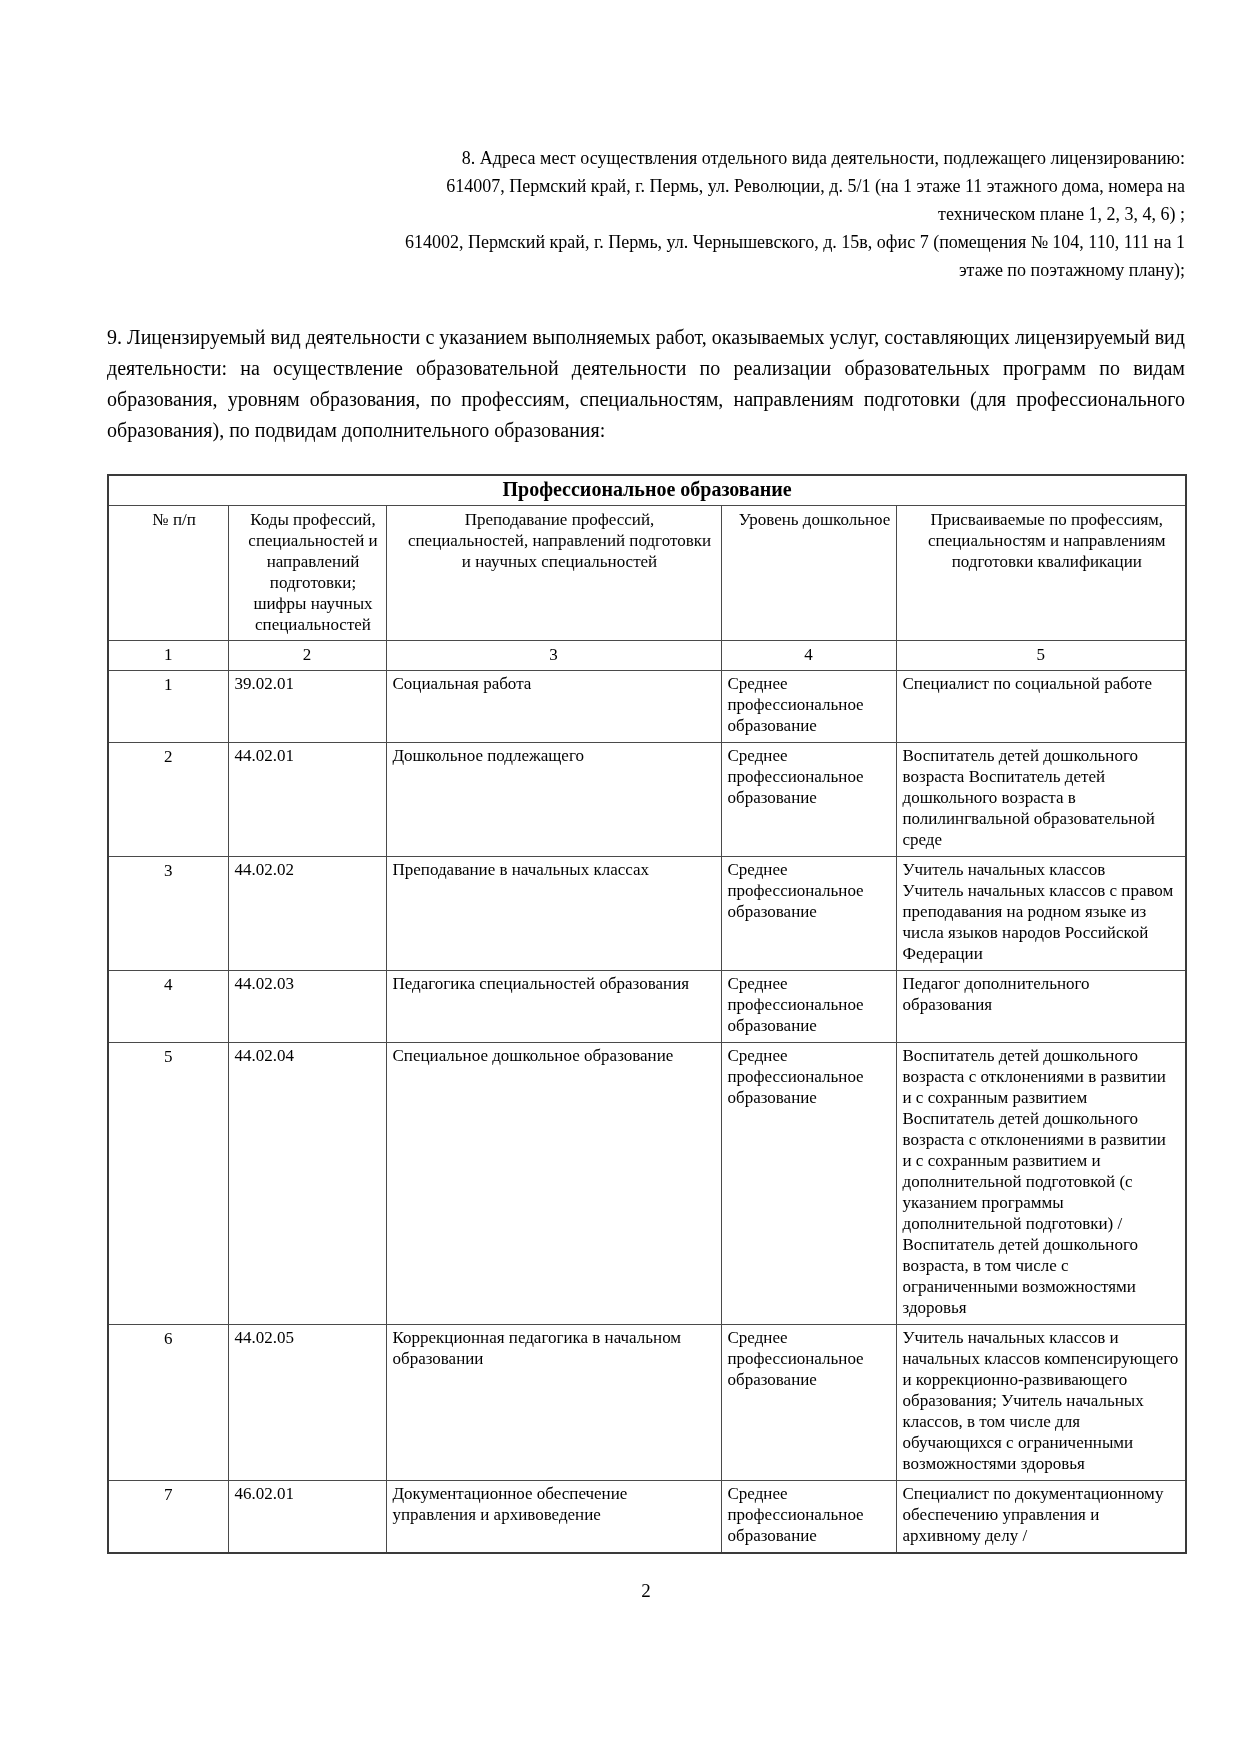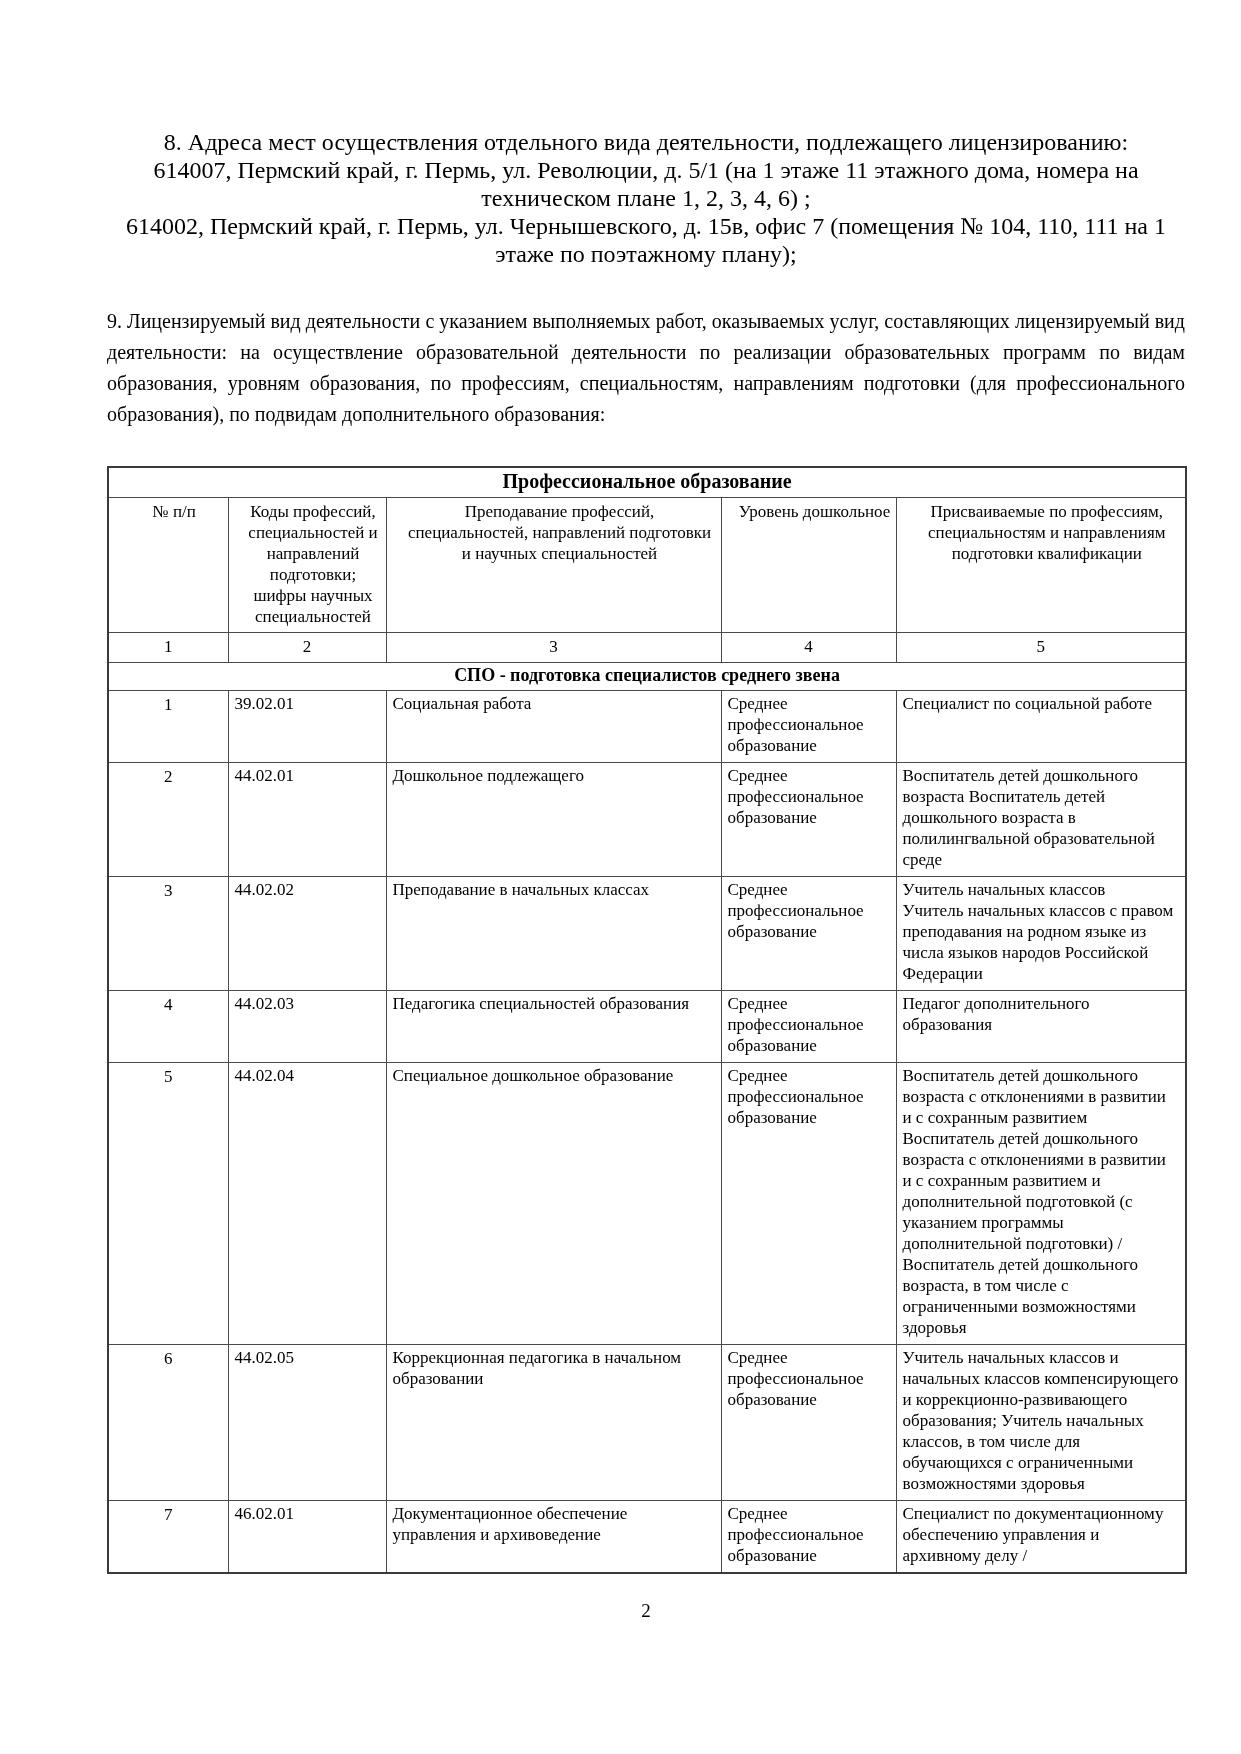--- a/index.html
+++ b/index.html
@@ -15,33 +15,34 @@
     font-family: "Liberation Serif", "DejaVu Serif", serif;
     color: #000000;
   }
   .content {
     position: absolute;
     left: 107px;
     top: 128px;
     width: 1078px;
   }
   .para-8 {
-    font-size: 24px;
+    font-size: 18px;
     line-height: 28px;
     white-space: pre-line;
-    text-align: center;
+    text-align: right;
+    margin-top: 16px;
   }
   .para-9 {
     margin-top: 38px;
     font-size: 20px;
     line-height: 31px;
     text-align: justify;
   }
   table.license-table {
-    margin-top: 36px;
+    margin-top: 28px;
     width: 1078px;
     border-collapse: collapse;
     table-layout: fixed;
     font-size: 17px;
     line-height: 21px;
   }
   table.license-table, table.license-table td, table.license-table th {
     border: 1px solid #4a4a4a;
   }
   table.license-table {
@@ -119,23 +120,20 @@
         <th>Уровень дошкольное</th>
         <th>Присваиваемые по профессиям, специальностям и направлениям подготовки квалификации</th>
       </tr>
       <tr class="numbers-row">
         <td>1</td>
         <td>2</td>
         <td>3</td>
         <td>4</td>
         <td>5</td>
       </tr>
-      <tr class="section-row">
-        <td colspan="5">СПО - подготовка специалистов среднего звена</td>
-      </tr>
 
       <tr class="data-row">
         <td class="c-num">1</td>
         <td>39.02.01</td>
         <td>Социальная работа</td>
         <td>Среднее профессиональное образование</td>
         <td class="c-qual">Специалист по социальной работе</td>
       </tr>
       <tr class="data-row">
         <td class="c-num">2</td>

